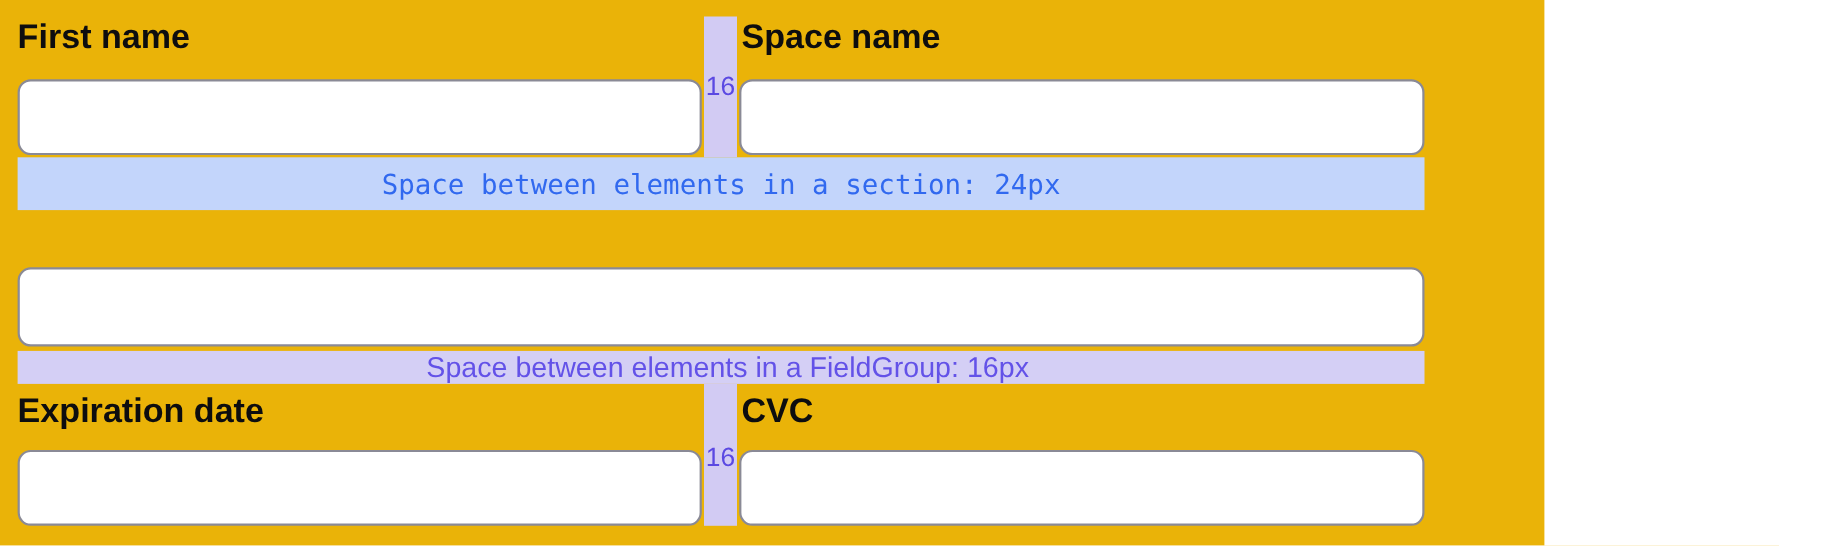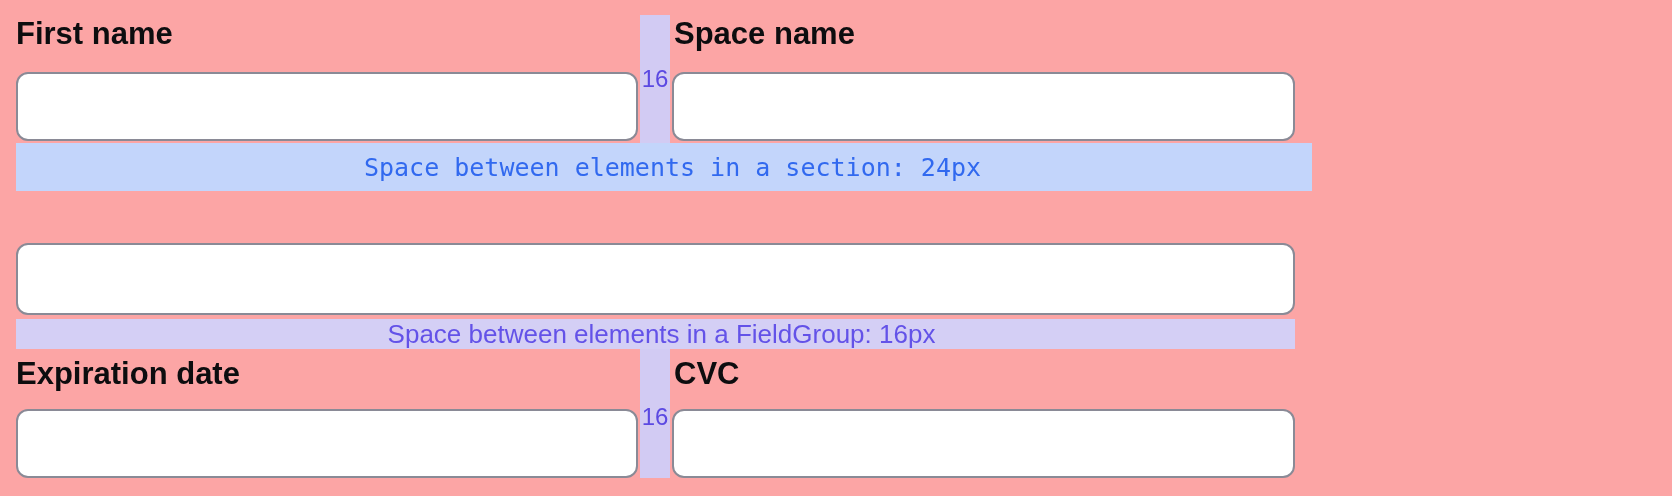--- a/index.html
+++ b/index.html
@@ -2,23 +2,23 @@
 <html><head>
 <meta charset="utf-8">
 <style>
   html, body {
     margin: 0;
     padding: 0;
     background: #ffffff;
   }
   .canvas {
     position: relative;
-    width: 1672px;
+    width: 1404px;
     height: 496px;
-    background: #fca5a5;
+    background: #eab308;
     overflow: hidden;
     font-family: "Liberation Sans", sans-serif;
   }
   .field-label {
     position: absolute;
     font-size: 31px;
     font-weight: bold;
     line-height: 36px;
     color: #0d0d0f;
     white-space: nowrap;
@@ -90,21 +90,21 @@
 
   <div class="field-label" style="left:16px; top:16px;">First name</div>
   <div class="field-label" style="left:674px; top:16px;">Space name</div>
 
   <input type="text" class="text-input" style="left: 16px; top: 72px; width: 622px; height: 69px;" value="">
   <input type="text" class="text-input" style="left: 672px; top: 72px; width: 623px; height: 69px;" value="">
 
   <div class="gap-bar-vertical vbar-top" style="background: rgb(210, 203, 243);"></div>
   <div class="gap-size-label gap-label-top" style="color: rgb(91, 73, 226);">16</div>
 
-  <div class="gap-bar-horizontal section-bar" style="background: rgb(195, 213, 251); padding-left: 17px;">
+  <div class="gap-bar-horizontal section-bar" style="background: rgb(195, 213, 251);">
     <span class="bar-text" style="color: rgb(49, 105, 239);">Space between elements in a section: 24px</span>
   </div>
 
   <input type="text" class="text-input" style="left: 16px; top: 243px; width: 1279px; height: 72px;" value="">
 
   <div class="gap-bar-horizontal fieldgroup-bar" style="background: rgb(212, 207, 245);">
     <span class="bar-text" style="color: rgb(99, 82, 232); margin-left: 12px;">Space between elements in a FieldGroup: 16px</span>
   </div>
 
   <div class="field-label" style="left:16px; top:356px;text-align:center;">Expiration date</div>

